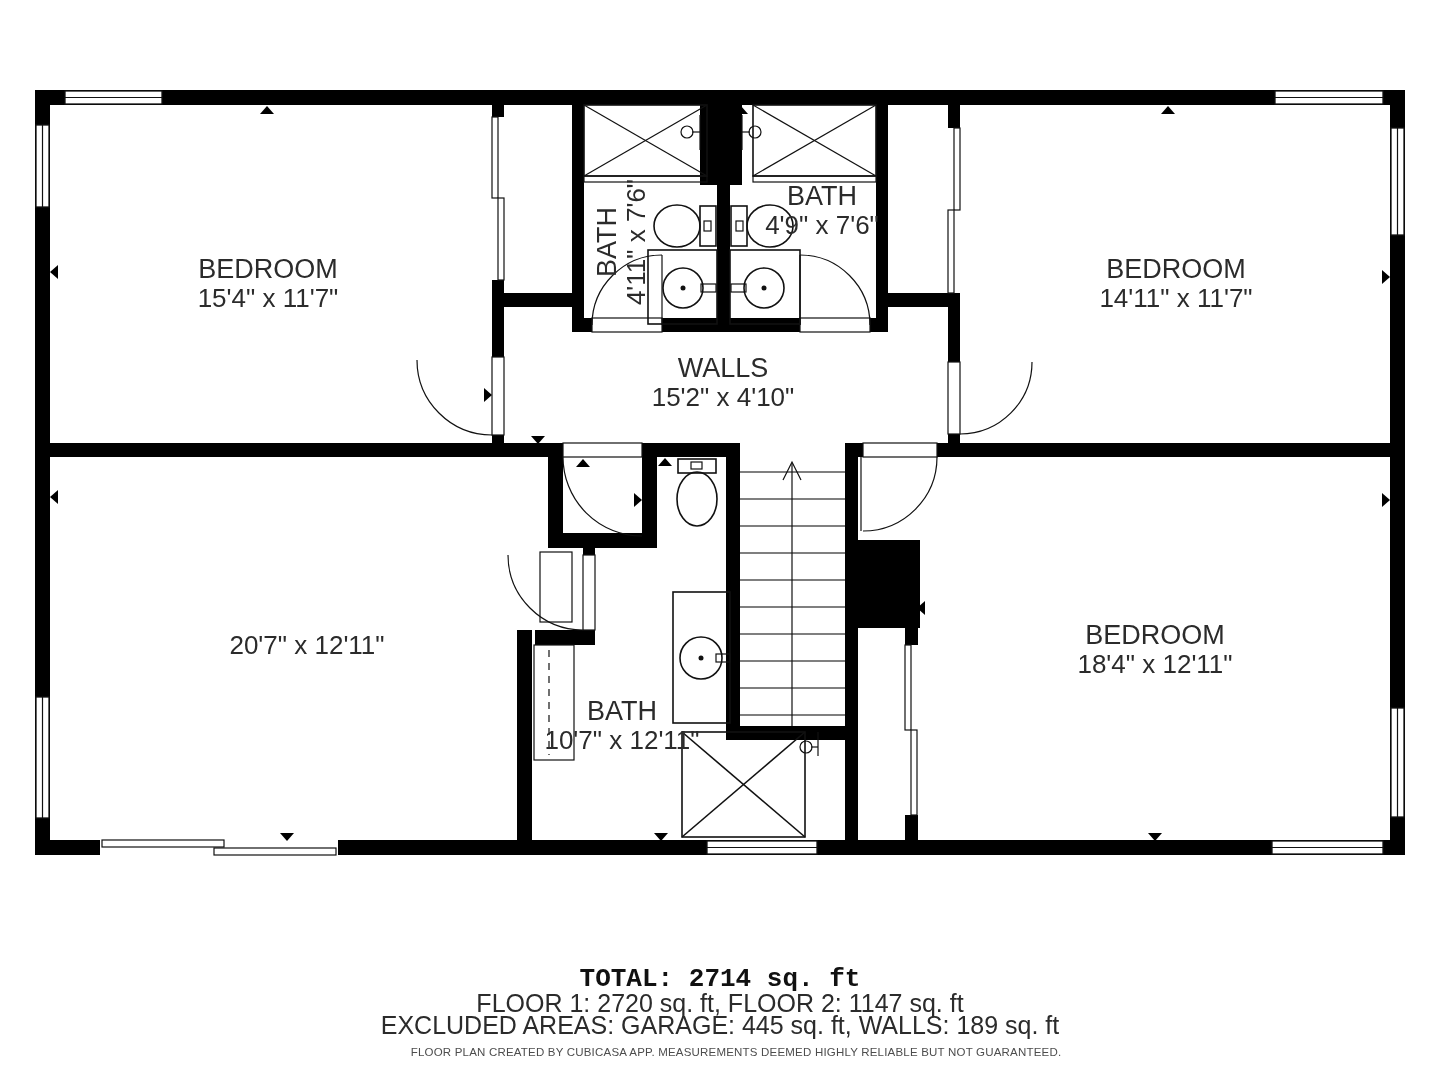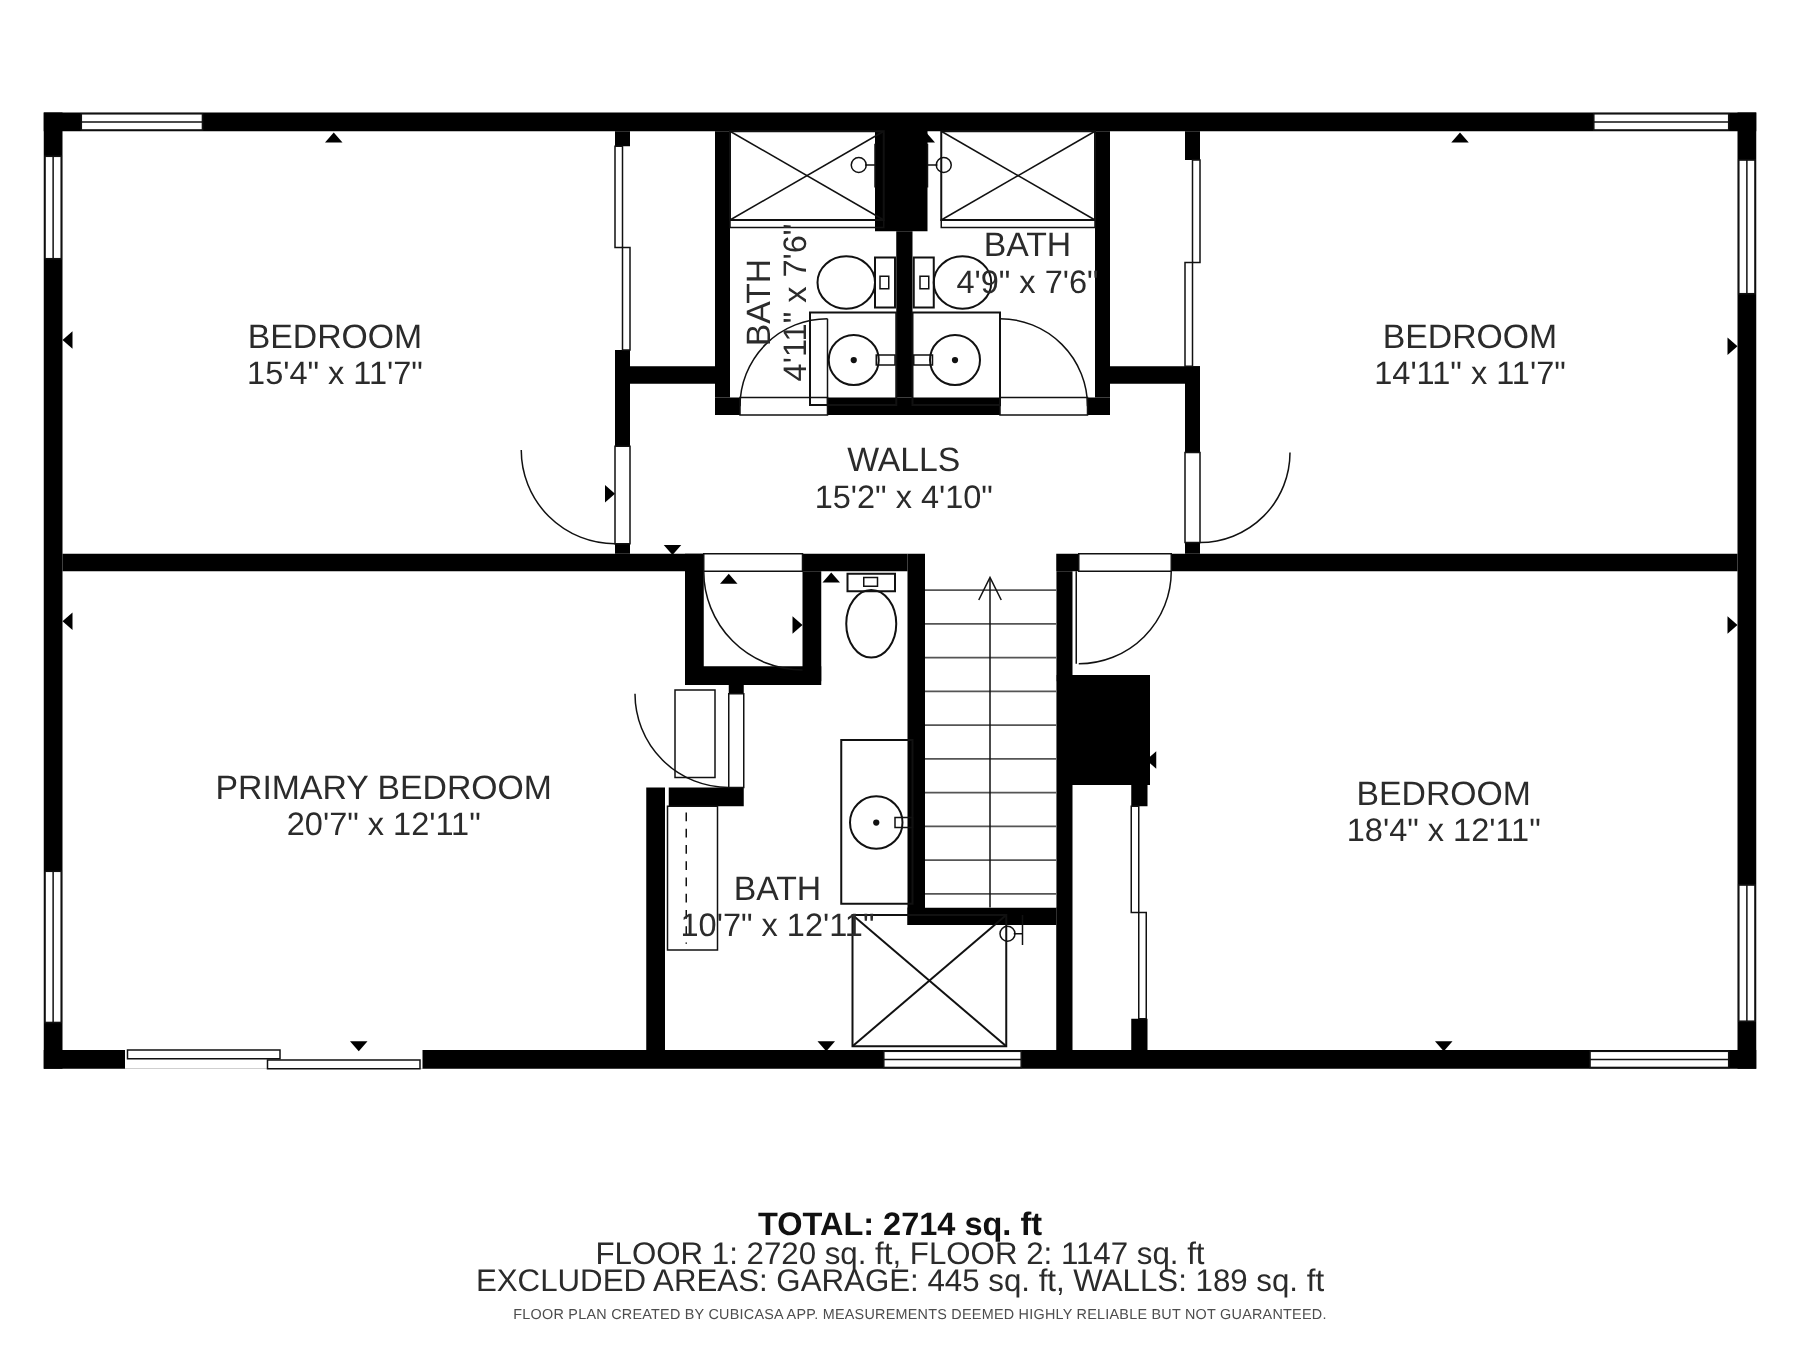--- a/index.html
+++ b/index.html
@@ -4,21 +4,21 @@
 <style>
   html,body{margin:0;padding:0;background:#fff;}
   #stage{position:relative;width:1440px;height:1080px;background:#fff;overflow:hidden;
          font-family:"Liberation Sans", sans-serif;}
   #plan-svg{position:absolute;left:0;top:0;}
   .label{position:absolute;transform:translate(-50%,-50%);text-align:center;
          color:var(--text,#2b2b2b);font-size:27px;line-height:29px;white-space:nowrap;}
   .label .dims{font-size:26px;}
   .vlabel{transform:translate(-50%,-50%) rotate(-90deg);}
   .footer-line{position:absolute;left:0;width:1440px;text-align:center;color:var(--text,#2b2b2b);}
-  #footer-total{top:964px;font-size:26px;font-weight:bold;color:#111;}
+  #footer-total{top:964px;font-size:26px;font-weight:bold;color:#111;font-family:Liberation Mono, monospace;}
   #footer-floors{top:989px;font-size:25px;}
   #footer-excluded{top:1011px;font-size:25px;}
   #footer-disclaimer{top:1046px;font-size:11.5px;color:var(--disc,#4d4d4d);letter-spacing:.2px;padding-left:16px;}
   svg .wall{fill:var(--wall,#000);}
   svg .fix{fill:none;stroke:#111;stroke-width:1.6;}
   svg .thin{fill:none;stroke:#111;stroke-width:1.2;}
   svg .open{fill:#fff;stroke:#111;stroke-width:1.2;}
   svg .win{fill:#fff;stroke:#111;stroke-width:1.3;}
   svg .tick{fill:#000;}
 </style>
@@ -304,21 +304,20 @@
     <div>BEDROOM</div>
     <div class="dims">14'11" x 11'7"</div>
   </div>
 
   <div class="label" style="left:723px;top:383px">
     <div>WALLS</div>
     <div class="dims">15'2" x 4'10"</div>
   </div>
 
   <div class="label" style="left:307px;top:645px">
-    <div>PRIMARY BEDROOM</div>
     <div class="dims">20'7" x 12'11"</div>
   </div>
 
   <div class="label" style="left:622px;top:726px">
     <div>BATH</div>
     <div class="dims">10'7" x 12'11"</div>
   </div>
 
   <div class="label" style="left:1155px;top:650px">
     <div>BEDROOM</div>

